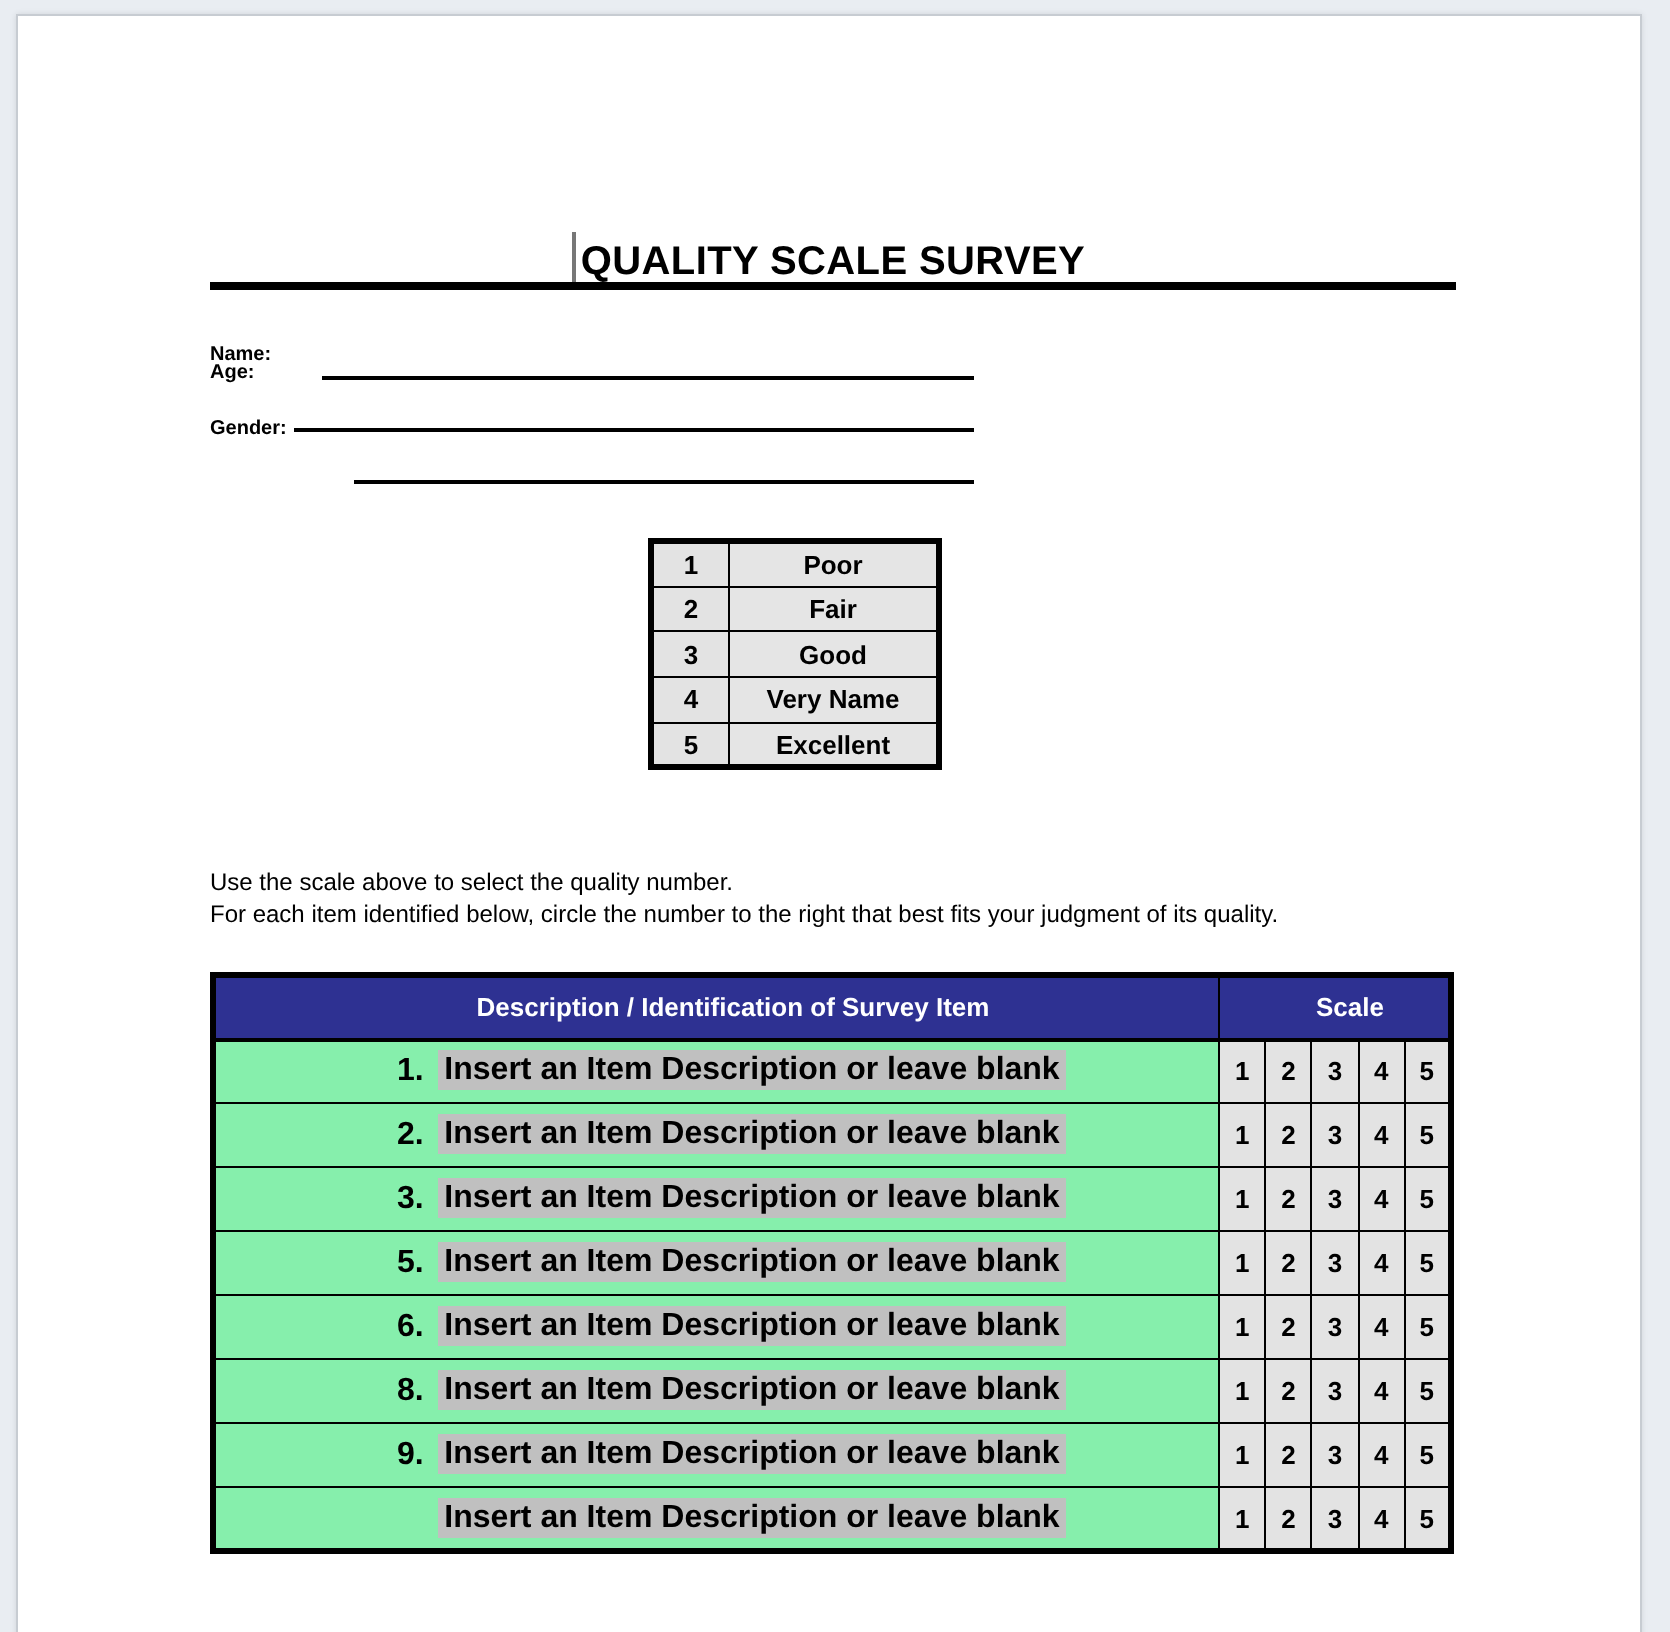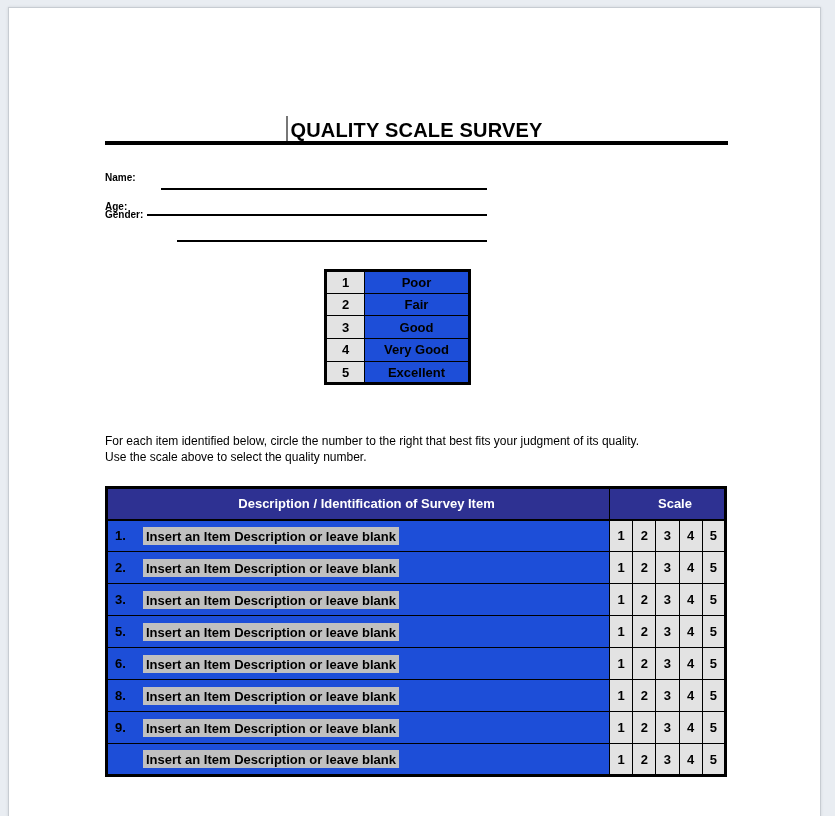--- a/index.html
+++ b/index.html
@@ -49,21 +49,21 @@
     background: #000;
   }
   .field-label {
     position: absolute;
     left: 96px;
     font-size: 10px;
     font-weight: bold;
     line-height: 17px;
   }
   .lbl-name   { top: 161px; }
-  .lbl-age    { top: 190px; }
+  .lbl-age    { top: 170px; }
   .lbl-gender { top: 198px; }
   .field-line {
     position: absolute;
     height: 0;
     border-top: 2px solid #000;
   }
   .line-name   { top: 180px; left: 152px; width: 326px; }
   .line-age    { top: 206px; left: 138px; width: 340px; }
   .line-gender { top: 232px; left: 168px; width: 310px; }
 
@@ -75,21 +75,21 @@
   }
   .key-table td {
     border: 1.5px solid #000;
     height: 22.7px;
     font-size: 13px;
     font-weight: bold;
     text-align: center;
     vertical-align: middle;
   }
   td.key-num   { width: 39px; background: var(--cgray); }
-  td.key-label { width: 105px; background: #1d4ed8; }
+  td.key-label { width: 105px; background: #e5e5e5; }
 
   .instructions {
     position: absolute;
     left: 96px; top: 426px;
     width: 625px;
     font-size: 12px;
     line-height: 15.5px;
   }
 
   .survey-table {
@@ -108,26 +108,27 @@
   .survey-table thead th {
     background: var(--hblue);
     color: #fff;
     font-size: 13px;
     font-weight: bold;
     text-align: center;
     border-bottom: 2.5px solid #000;
     padding-left: 16px;
   }
   td.desc-cell {
-    background: #1d4ed8;
-    font-size: 13px;
+    background: #86efac;
+    font-size: 16px;
     font-weight: bold;
     padding-left: 7px;
     white-space: nowrap;
     overflow: hidden;
+    text-align: center;
   }
   .row-num { display: inline-block; width: 28px; }
   .hl {
     background: var(--hl);
     padding: 1.5px 3px;
   }
   td.scale-cell {
     background: var(--cgray);
     font-size: 13px;
     font-weight: bold;
@@ -161,32 +162,32 @@
         <tr>
           <td class="key-num">2</td>
           <td class="key-label">Fair</td>
         </tr>
         <tr>
           <td class="key-num">3</td>
           <td class="key-label">Good</td>
         </tr>
         <tr>
           <td class="key-num">4</td>
-          <td class="key-label">Very Good</td>
+          <td class="key-label">Very Name</td>
         </tr>
         <tr>
           <td class="key-num">5</td>
           <td class="key-label">Excellent</td>
         </tr>
       </tbody>
   </table>
 
   <div class="instructions">
+    <div>Use the scale above to select the quality number.</div>
     <div>For each item identified below, circle the number to the right that best fits your judgment of its quality.</div>
-    <div>Use the scale above to select the quality number.</div>
   </div>
 
   <table class="survey-table">
     <colgroup>
       <col style="width:503px">
       <col style="width:23.2px">
         <col style="width:23.2px">
         <col style="width:23.2px">
         <col style="width:23.2px">
         <col style="width:23.2px">

